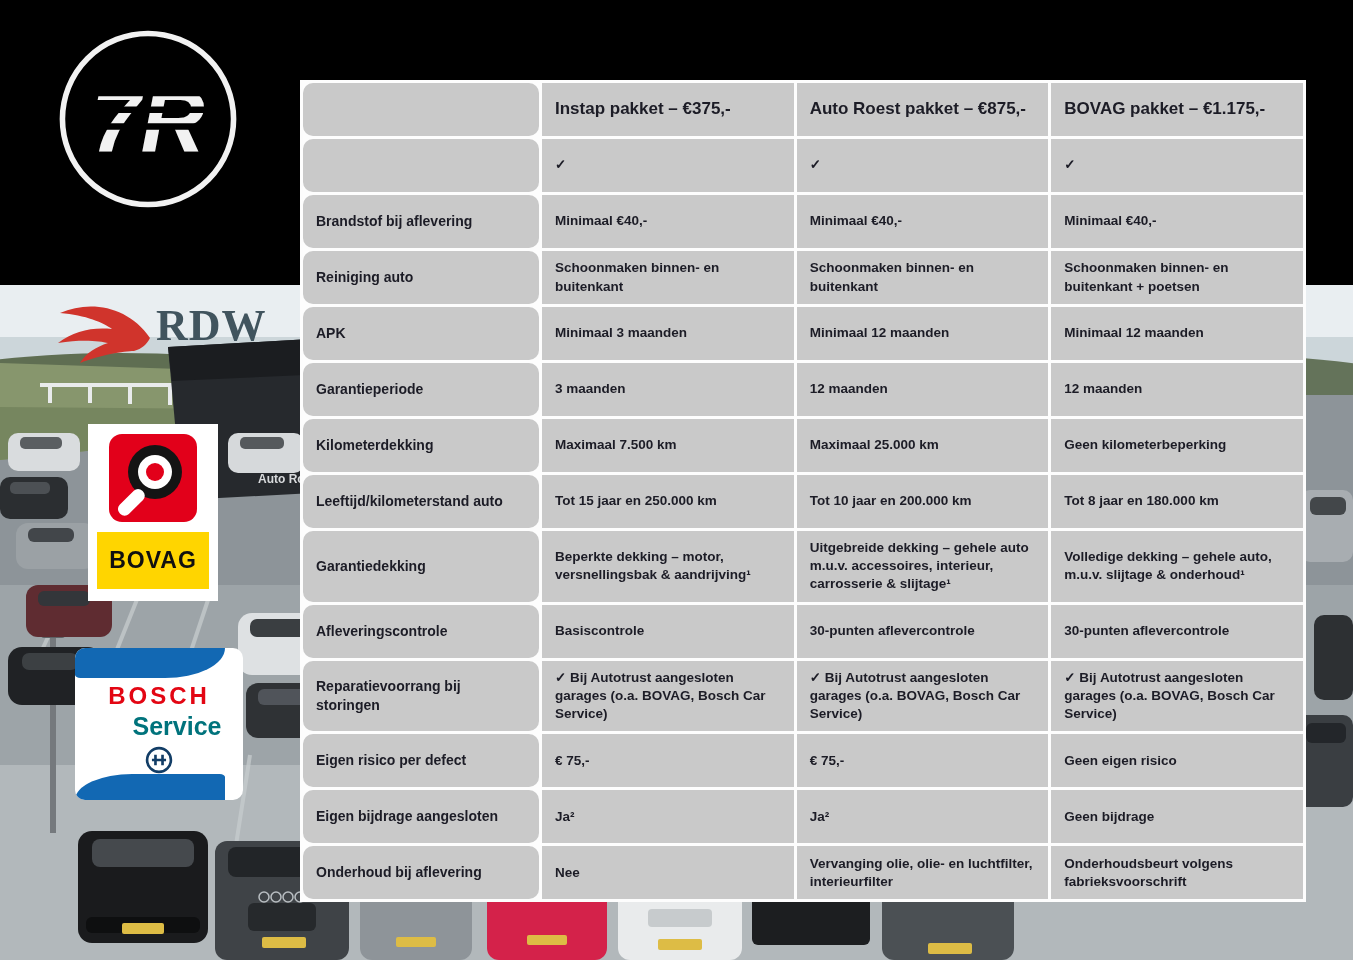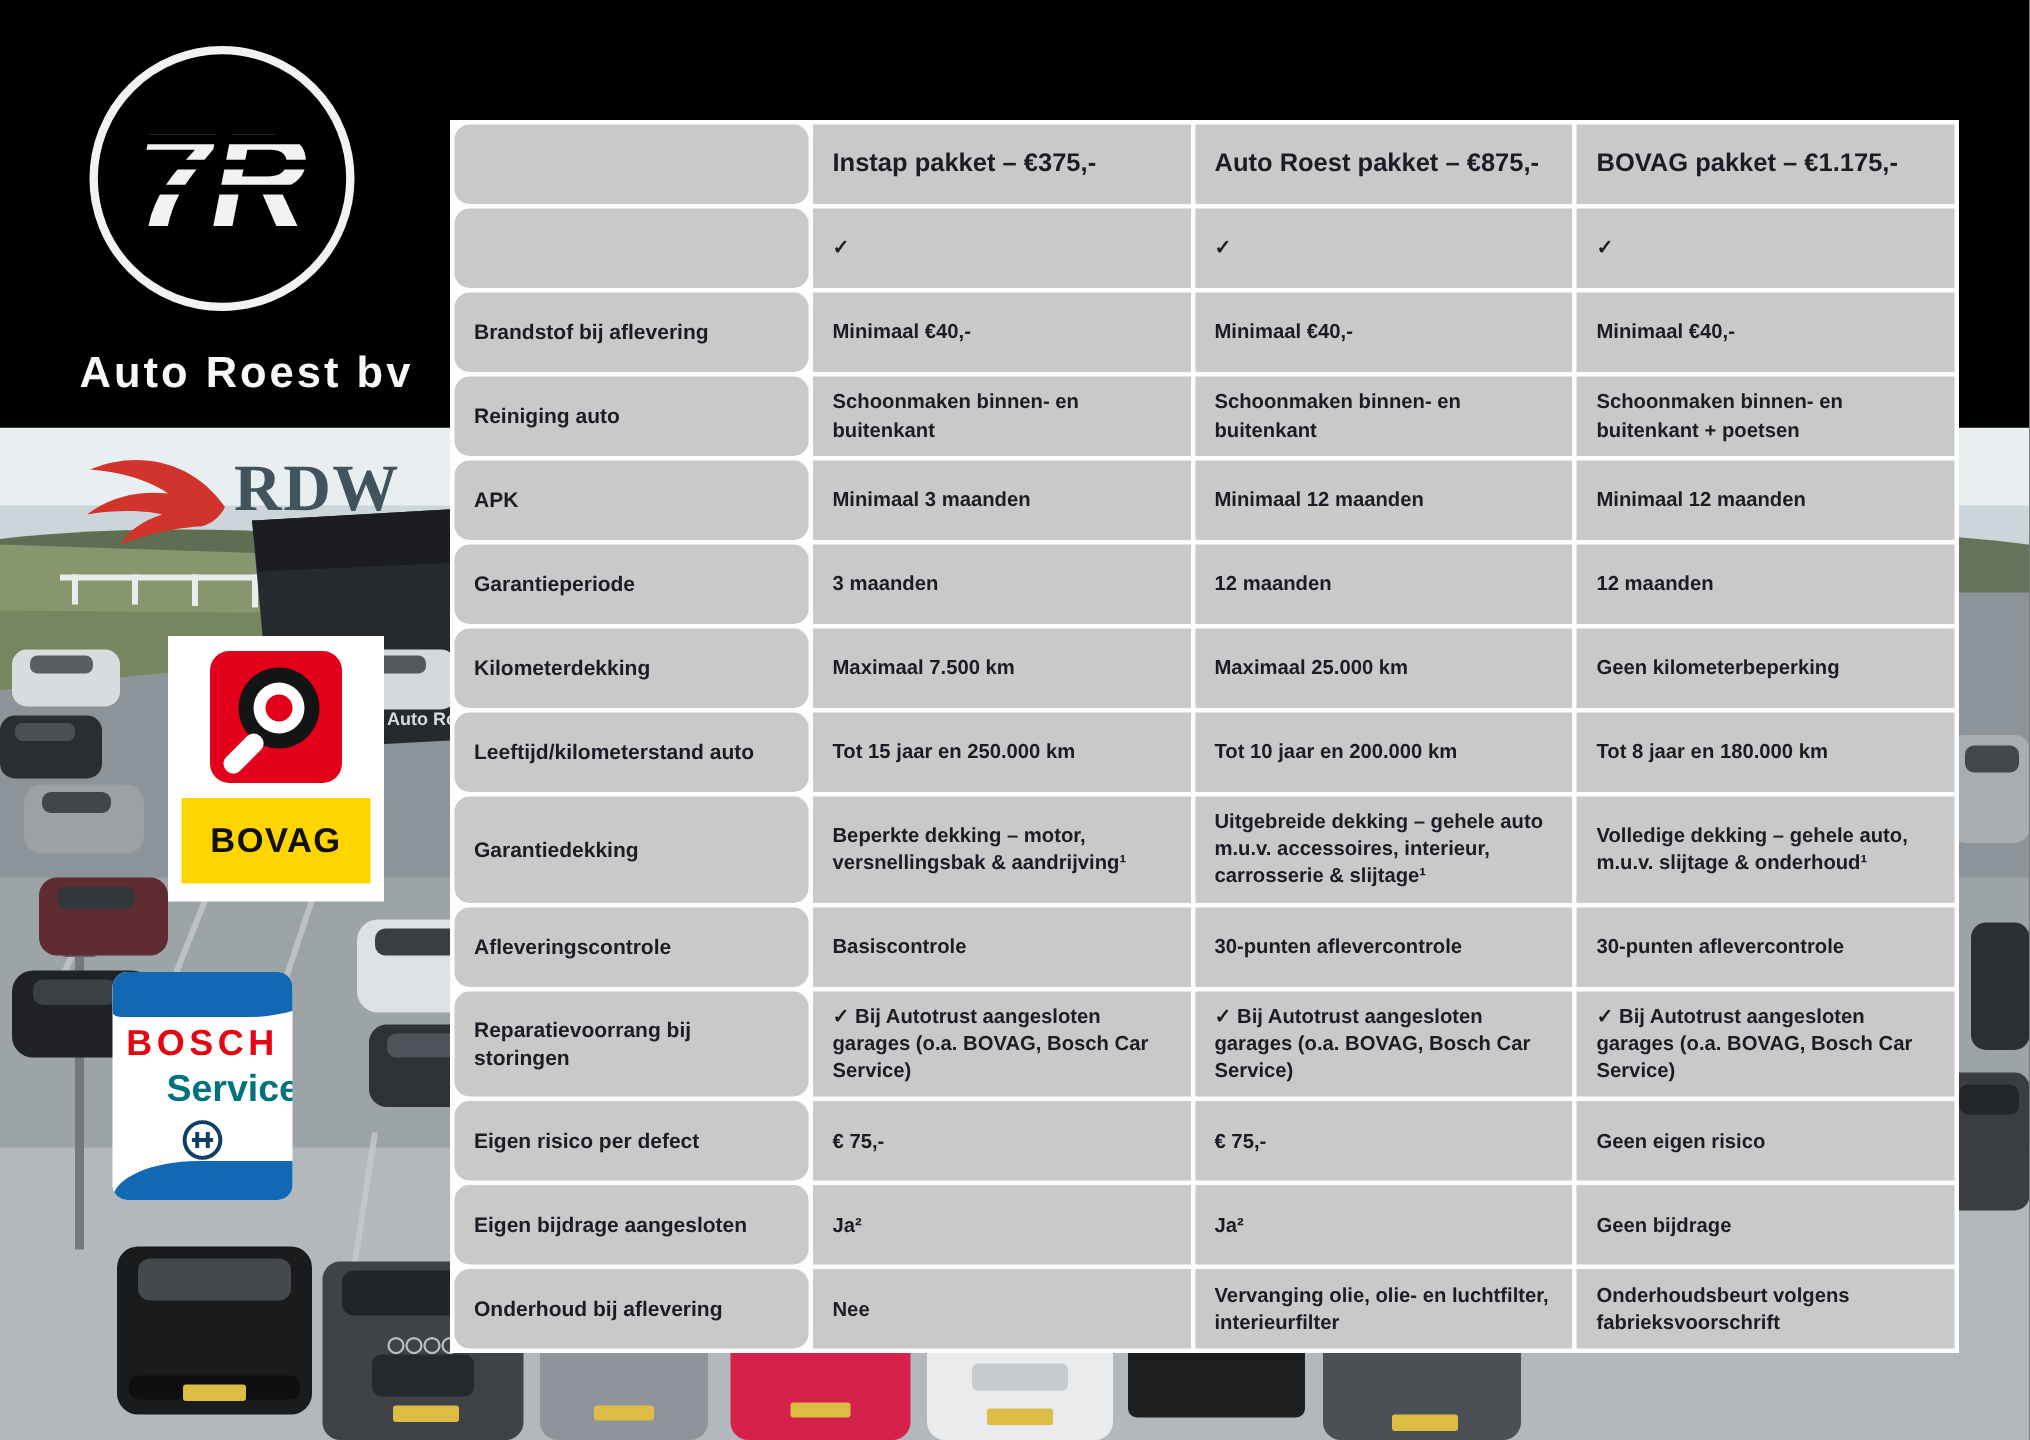--- a/index.html
+++ b/index.html
@@ -15,28 +15,28 @@
   .brand-logo { position:absolute; left:53px; top:26px; width:190px; text-align:center; z-index:4; }
   .brand-name { margin-top:16px; font-size:29px; font-weight:bold; letter-spacing:2px;
                 color:#f7f7f7; white-space:nowrap; }
 
   
   .rdw { position:absolute; left:52px; top:300px; z-index:5; display:flex; gap:4px; }
   .rdw-text { font-family:"Liberation Serif", serif; font-weight:bold; font-size:44px;
               color:#41545e; letter-spacing:1px; }
 
   
-  .bovag { position:absolute; left:88px; top:424px; width:144px; background:#fff; z-index:5;
-           padding:10px 9px 12px 9px;margin-left:24px; }
+  .bovag { position:absolute; left:88px; top:424px; width:130px; background:#fff; z-index:5;
+           padding:10px 9px 12px 9px; }
   .bovag-mark { display:block; margin:0 auto; }
   .bovag-text { margin-top:10px; background:#ffd500; color:#101010; font-weight:bold;
                 font-size:23px; letter-spacing:1px; text-align:center; padding:15px 0; }
 
   
-  .bosch { position:absolute; left:75px; top:648px; width:120px; height:152px; background:#fff;
+  .bosch { position:absolute; left:75px; top:648px; width:168px; height:152px; background:#fff;
            border-radius:10px; overflow:hidden; z-index:5; }
   .bosch::before { content:""; position:absolute; top:0; left:0; width:150px; height:30px;
                    background:#1268b3; border-radius:0 0 110px 10px / 0 0 55px 6px; }
   .bosch::after { content:""; position:absolute; bottom:0; left:0; width:150px; height:26px;
                   background:#1268b3; border-radius:110px 10px 0 0 / 50px 6px 0 0; }
   .bosch-inner { position:relative; z-index:2; padding-top:34px; text-align:center; }
   .bosch-line1 { color:#e30613; font-weight:bold; font-size:24px; letter-spacing:3px; }
   .bosch-line2 { color:#00737c; font-weight:bold; font-size:25px; margin-top:2px;padding-left:36px; }
   .bosch-symbol { margin-top:4px; }
 
@@ -201,21 +201,20 @@
   <div class="brand-logo">
     <svg width="186" height="186" viewBox="0 0 200 200">
       <circle cx="100" cy="100" r="92" fill="none" stroke="#f2f2f2" stroke-width="6"></circle>
       <text x="100" y="134" text-anchor="middle" font-family="Liberation Sans, sans-serif" font-style="italic" font-weight="bold" font-size="95" fill="#f2f2f2">7R</text>
       <g stroke="#000" stroke-width="7">
         <line x1="38" y1="72" x2="162" y2="72"></line>
         <line x1="36" y1="90" x2="164" y2="90"></line>
         <line x1="36" y1="108" x2="164" y2="108"></line>
       </g>
     </svg>
-    <div class="brand-name">Auto Roest bv</div>
   </div>
 
   <div class="rdw">
     <svg width="100" height="66" viewBox="0 0 100 66">
       <path fill="#d0342c" d="M98,38 C76,6 38,0 8,13 C34,15 52,23 60,29 C40,27 22,31 6,43
                C30,39 48,41 56,43 C44,47 34,53 28,63 C48,55 72,51 82,51 C90,49 95,44 98,38 Z"></path>
     </svg>
     <span class="rdw-text">RDW</span>
   </div>
 

